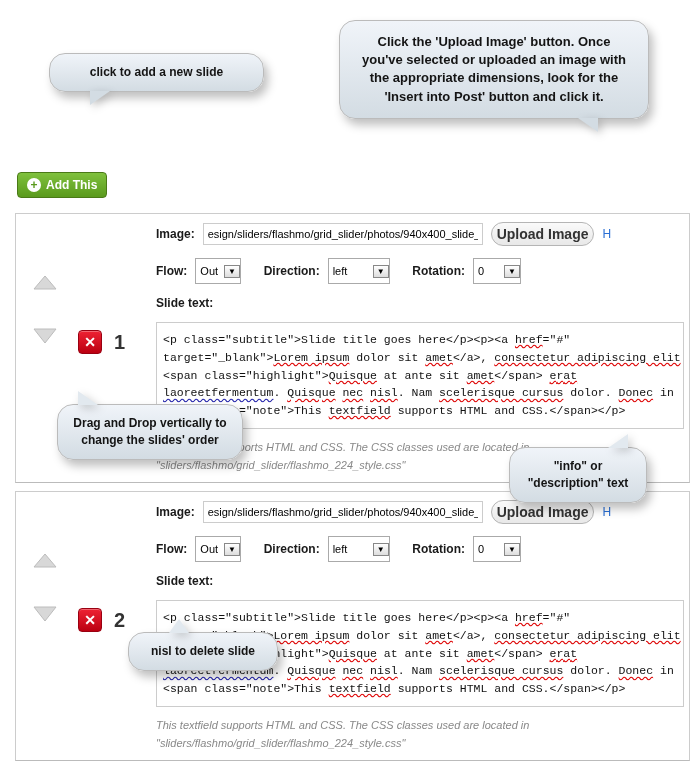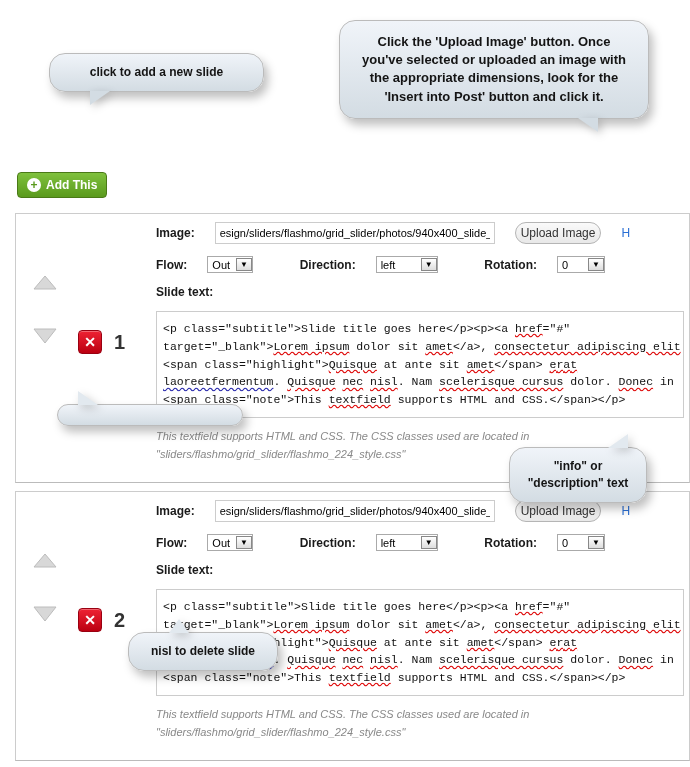--- a/index.html
+++ b/index.html
@@ -52,31 +52,31 @@
     .arrow svg { width:100%; height:100%; }
     .delete-btn { width:24px; height:24px; background:linear-gradient(#e23,#b01);
       border:1px solid #901; border-radius:4px; display:flex;
       align-items:center; justify-content:center; color:white; font-weight:bold;
       font-size:14px; cursor:pointer; box-shadow:inset 0 1px 0 rgba(255,255,255,.3); }
     .delete-badge { position:absolute; left:62px; display:flex; align-items:center; gap:12px; }
     .slide-num { font-size:20px; font-weight:bold; color:#333; }
 
     .panel-form { margin-left:140px; padding-right:5px; }
     .form-row { margin-bottom:12px; display:flex; align-items:center;
-      flex-wrap:wrap; gap:20px; font-size:12px; }
+      flex-wrap:wrap; gap:8px; font-size:12px; }
     .form-label { font-weight:bold; color:#1a1a1a; }
     .text-input { border:1px solid #ccc; padding:3px 4px; font-size:11px;
       font-family:Arial; height:22px; }
     .img-path { width:280px; background:#fff; }
     .upload-btn { background:linear-gradient(#fafafa,#e8e8e8);
       border:1px solid #b5b5b5; border-radius:12px; padding:3px 5px;
-      font-size:12px; cursor:pointer; color:#333; }
+      font-size:14px; cursor:pointer; color:#333;font-weight:bold; }
     .helplink { color:#2a6fd4; font-size:12px; }
     .sel-wrap { border:1px solid #aaa; display:inline-flex; align-items:center;
-      padding:0 0 0 4px; height:17px; background:white; font-size:11px; }
+      padding:0 0 0 4px; height:26px; background:white; font-size:11px; }
     .sel-wrap .drop { display:inline-block; border:1px solid #888;
       padding:1px 3px; margin-left:6px; font-size:8px; background:linear-gradient(#fff,#ddd);}
 
     .codebox { border:1px solid #ccc; background:#fff; font-family:"Courier New",monospace;
       font-size:11.5px; padding:8px 6px; line-height:1.55; color:#111;
       white-space:nowrap; overflow:hidden; }
     .codebox .sp-red { text-decoration: underline wavy #d00; }
     .codebox .sp-blue { text-decoration: underline wavy #22a; }
 
     .hint { margin:10px 2px 0 0; color:#888; font-style:italic; font-size:11px;
@@ -214,20 +214,21 @@
       <span>target="_blank"&gt;</span><span class="sp-red">Lorem ipsum</span><span> dolor sit </span><span class="sp-red">amet</span><span>&lt;/a&gt;, </span><span class="sp-red">consectetur adipiscing elit</span><br>
       <span>&lt;span class="highlight"&gt;</span><span class="sp-red">Quisque</span><span> at ante sit </span><span class="sp-red">amet</span><span>&lt;/span&gt; </span><span class="sp-red">erat</span><br>
       <span class="sp-blue">laoreetfermentum</span><span>. </span><span class="sp-red">Quisque</span><span> </span><span class="sp-red">nec</span><span> </span><span class="sp-red">nisl</span><span>. Nam </span><span class="sp-red">scelerisque cursus</span><span> dolor. </span><span class="sp-red">Donec</span><span> in</span><br>
       <span>&lt;span class="note"&gt;This </span><span class="sp-red">textfield</span><span> supports HTML and CSS.&lt;/span&gt;&lt;/p&gt;</span>
     </div>
     <div class="hint">This textfield supports HTML and CSS. The CSS classes used are located in "sliders/flashmo/grid_slider/flashmo_224_style.css"</div>
   </div>
 </div>
 
 <div class="tooltip-bubble small" style="left:57px; top:404px; width:186px;">
+  <span>Drag and Drop vertically to change the slides' order</span>
   <span class="tail tl" style="left:20px; top:-14px;"></span>
 </div>
 
 <div class="tooltip-bubble small" style="left:509px; top:447px; width:138px;">
   <span>"info" or "description" text</span>
   <span class="tail tr" style="right:18px; top:-14px;"></span>
 </div>
 
 <div class="tooltip-bubble small" style="left:128px; top:632px; width:150px;">
   <span>nisl to delete slide</span>

